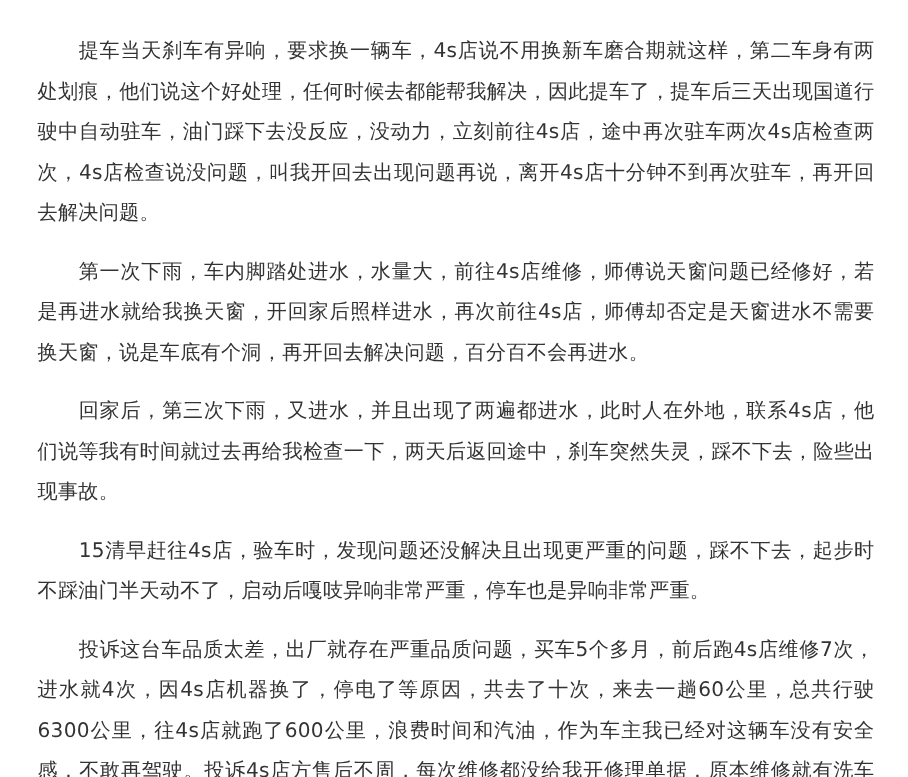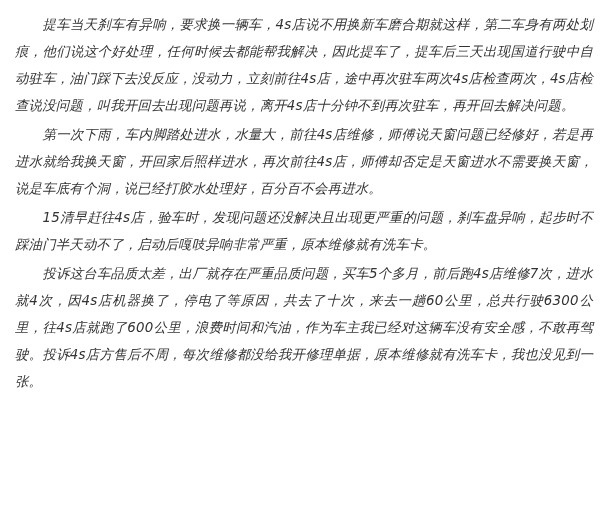--- a/index.html
+++ b/index.html
@@ -3,23 +3,24 @@
 <meta charset="utf-8">
 <style>
   html, body { margin: 0; padding: 0; background: #ffffff; }
   body { width: 605px; height: 518px; overflow: hidden; }
   .doc {
     position: absolute; left: 13px; top: 9px; width: 582px;
     font-family: "DejaVu Sans", "Liberation Sans", sans-serif;
     font-size: 13.4px; line-height: 27px; color: #333333;
     letter-spacing: 0.2px;
   }
-  .doc p { margin: 2px; text-indent: 2.05em; text-align: justify; font-style: italic; }
+  .doc p { margin: 12px; text-indent: 2.05em; text-align: justify; }
 </style>
 </head>
 <body>
 
 <div class="doc">
   <p>提车当天刹车有异响，要求换一辆车，4s店说不用换新车磨合期就这样，第二车身有两处划痕，他们说这个好处理，任何时候去都能帮我解决，因此提车了，提车后三天出现国道行驶中自动驻车，油门踩下去没反应，没动力，立刻前往4s店，途中再次驻车两次4s店检查两次，4s店检查说没问题，叫我开回去出现问题再说，离开4s店十分钟不到再次驻车，再开回去解决问题。</p>
-  <p>第一次下雨，车内脚踏处进水，水量大，前往4s店维修，师傅说天窗问题已经修好，若是再进水就给我换天窗，开回家后照样进水，再次前往4s店，师傅却否定是天窗进水不需要换天窗，说是车底有个洞，说已经打胶水处理好，百分百不会再进水。</p>
-  <p>15清早赶往4s店，验车时，发现问题还没解决且出现更严重的问题，刹车盘异响，起步时不踩油门半天动不了，启动后嘎吱异响非常严重，原本维修就有洗车卡。</p>
+  <p>第一次下雨，车内脚踏处进水，水量大，前往4s店维修，师傅说天窗问题已经修好，若是再进水就给我换天窗，开回家后照样进水，再次前往4s店，师傅却否定是天窗进水不需要换天窗，说是车底有个洞，再开回去解决问题，百分百不会再进水。</p>
+  <p>回家后，第三次下雨，又进水，并且出现了两遍都进水，此时人在外地，联系4s店，他们说等我有时间就过去再给我检查一下，两天后返回途中，刹车突然失灵，踩不下去，险些出现事故。</p>
+  <p>15清早赶往4s店，验车时，发现问题还没解决且出现更严重的问题，踩不下去，起步时不踩油门半天动不了，启动后嘎吱异响非常严重，停车也是异响非常严重。</p>
   <p>投诉这台车品质太差，出厂就存在严重品质问题，买车5个多月，前后跑4s店维修7次，进水就4次，因4s店机器换了，停电了等原因，共去了十次，来去一趟60公里，总共行驶6300公里，往4s店就跑了600公里，浪费时间和汽油，作为车主我已经对这辆车没有安全感，不敢再驾驶。投诉4s店方售后不周，每次维修都没给我开修理单据，原本维修就有洗车卡，我也没见到一张。</p>
 </div>
 
 </body></html>

